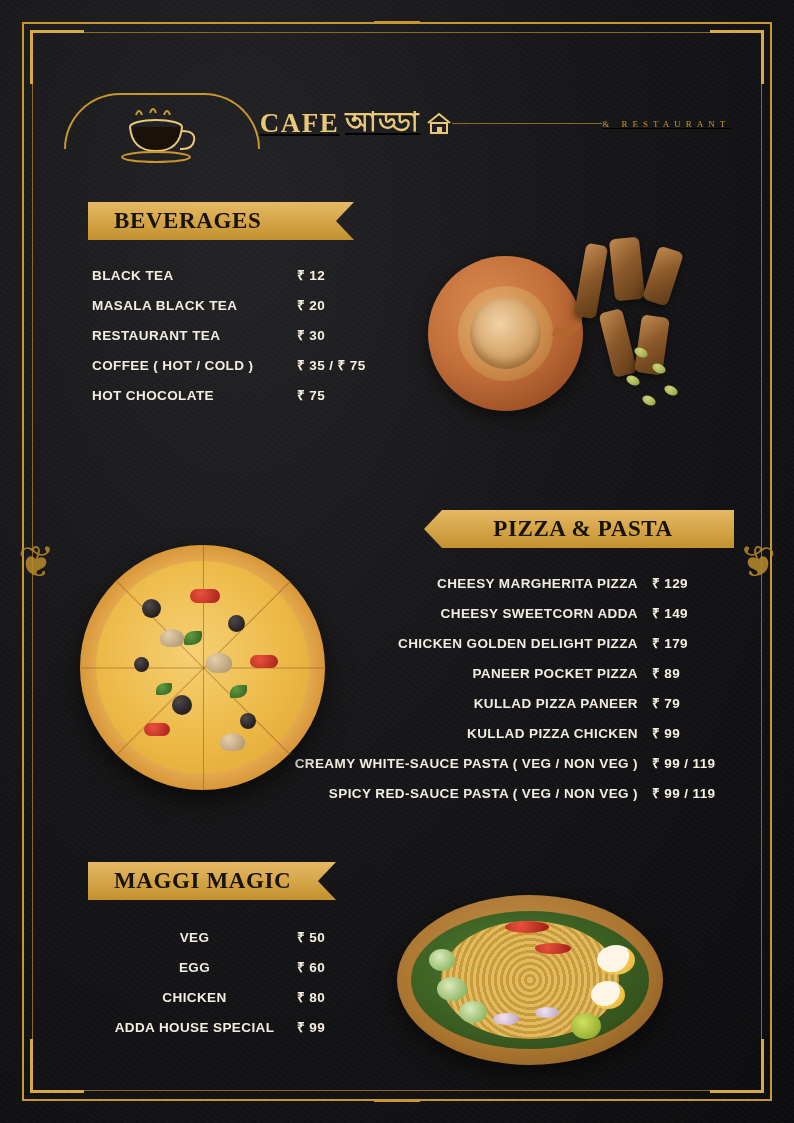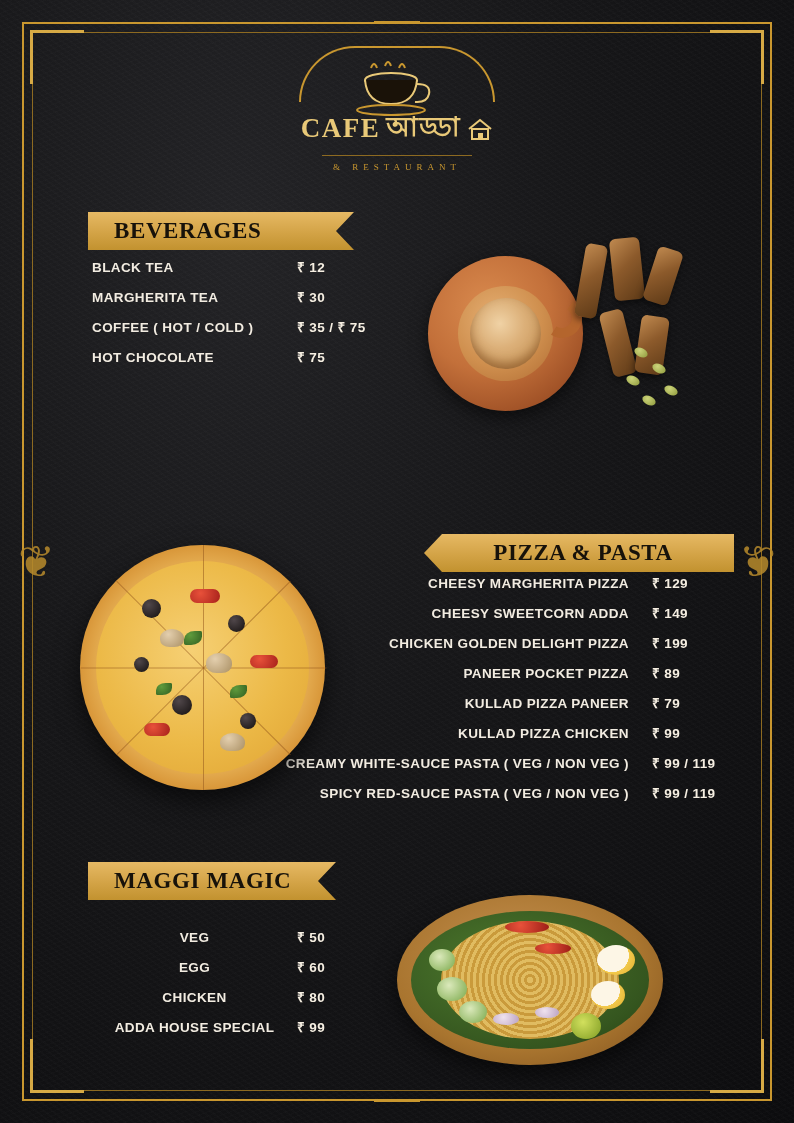--- a/index.html
+++ b/index.html
@@ -65,22 +65,22 @@
     border-top: 2px solid #c9972f;
   }
   .tick.top { left: 50%; transform: translateX(-50%); top: 21px; }
   .tick.bottom { left: 50%; transform: translateX(-50%); bottom: 21px; }
 
   
   .logo {
     position: absolute;
     left: 0; right: 0; top: 46px;
     height: 150px;
-    display: flex; flex-direction: column;
-    align-items: center; justify-content: flex-start;
+    display: flex; flex-direction: row;
+    align-items: center; justify-content: center; text-decoration: underline;
   }
   .logo-arc {
     width: 196px; height: 56px;
     border-top: 2px solid #c9972f;
     border-left: 2px solid #c9972f;
     border-right: 2px solid #c9972f;
     border-radius: 96px 96px 0 0;
     position: relative;
   }
   .logo-cup {
@@ -134,28 +134,28 @@
     font-size: 13.5px;
     font-weight: bold;
     letter-spacing: .4px;
     margin-bottom: 12px;
     white-space: nowrap;
   }
   .menu-row .name { text-align: left; }
   .menu-row .price { color: #f6efe2; text-align: right; }
 
   
-  #beverages-list { left: 92px; top: 258px; width: 330px; }
+  #beverages-list { left: 92px; top: 266px; width: 330px; }
   #beverages-list .name { width: 205px; }
 
   
   #pizza-list { right: 60px; top: 574px; width: 525px; }
   #pizza-list .menu-row { justify-content: flex-end; }
   #pizza-list .name { text-align: left; padding-right: 14px; }
-  #pizza-list .price { width: 82px; text-align: left; margin-left: 9px; }
+  #pizza-list .price { width: 82px; text-align: left; }
 
   
   #maggi-list { left: 92px; top: 928px; width: 260px; }
   #maggi-list .name { width: 205px; text-align: center; }
 
   
   .photo { position: absolute; }
 
   
   #chai-photo { left: 420px; top: 236px; width: 290px; height: 200px; }
@@ -280,31 +280,35 @@
       <svg width="26" height="24" viewBox="0 0 26 24">
         <path d="M2 12 L13 3 L24 12" fill="none" stroke="#e9c978" stroke-width="2"></path>
         <rect x="5" y="12" width="16" height="10" fill="none" stroke="#e9c978" stroke-width="2"></rect>
         <rect x="11" y="16" width="5" height="6" fill="#e9c978"></rect>
       </svg>
     </div>
     <div class="logo-rule"></div>
     <div class="logo-sub">&amp; RESTAURANT</div>
   </div>
 
-  <div class="ribbon" style="left:88px; top:212px; width:266px;align-items:center;">
+  <div class="ribbon" style="left:88px; top:202px; width:266px;align-items:center;">
     <span>BEVERAGES</span>
   </div>
 
   <div class="menu-list" id="beverages-list">
     <div class="menu-row">
       <span class="name">BLACK TEA</span>
       <span class="price">₹ 12</span>
     </div>
     <div class="menu-row">
-      <span class="name">MARGHERITA TEA</span>
+      <span class="name">MASALA BLACK TEA</span>
+      <span class="price">₹ 20</span>
+    </div>
+    <div class="menu-row">
+      <span class="name">RESTAURANT TEA</span>
       <span class="price">₹ 30</span>
     </div>
     <div class="menu-row">
       <span class="name">COFFEE ( HOT / COLD )</span>
       <span class="price">₹ 35 / ₹ 75</span>
     </div>
     <div class="menu-row">
       <span class="name">HOT CHOCOLATE</span>
       <span class="price">₹ 75</span>
     </div>
@@ -322,36 +326,36 @@
     <div class="bark" style="left:230px; top:12px; width:26px; height:56px; transform:rotate(18deg);"></div>
     <div class="bark" style="left:186px; top:74px; width:24px; height:66px; transform:rotate(-14deg);"></div>
     <div class="bark" style="left:218px; top:80px; width:28px; height:58px; transform:rotate(8deg);"></div>
     <div class="cardamom" style="left:214px; top:112px;"></div>
     <div class="cardamom" style="left:232px; top:128px;"></div>
     <div class="cardamom" style="left:206px; top:140px;"></div>
     <div class="cardamom" style="left:244px; top:150px;"></div>
     <div class="cardamom" style="left:222px; top:160px;"></div>
   </div>
 
-  <div class="ribbon right-point" style="right:60px; top:510px; width:310px; justify-content:center;margin-top:24px;">
+  <div class="ribbon right-point" style="right:60px; top:510px; width:310px; justify-content:center;">
     <span>PIZZA  &amp;  PASTA</span>
   </div>
 
   <div class="menu-list" id="pizza-list">
     <div class="menu-row">
       <span class="name">CHEESY MARGHERITA PIZZA</span>
       <span class="price">₹ 129</span>
     </div>
     <div class="menu-row">
       <span class="name">CHEESY SWEETCORN ADDA</span>
       <span class="price">₹ 149</span>
     </div>
     <div class="menu-row">
       <span class="name">CHICKEN GOLDEN DELIGHT PIZZA</span>
-      <span class="price">₹ 199</span>
+      <span class="price">₹ 179</span>
     </div>
     <div class="menu-row">
       <span class="name">PANEER POCKET PIZZA</span>
       <span class="price">₹ 89</span>
     </div>
     <div class="menu-row">
       <span class="name">KULLAD PIZZA PANEER</span>
       <span class="price">₹ 79</span>
     </div>
     <div class="menu-row">

